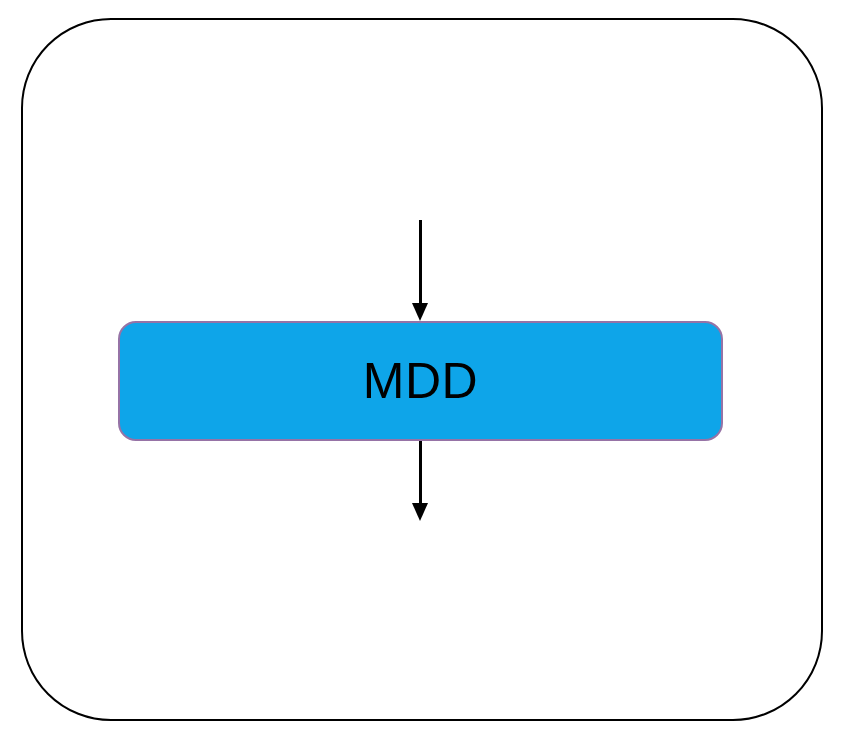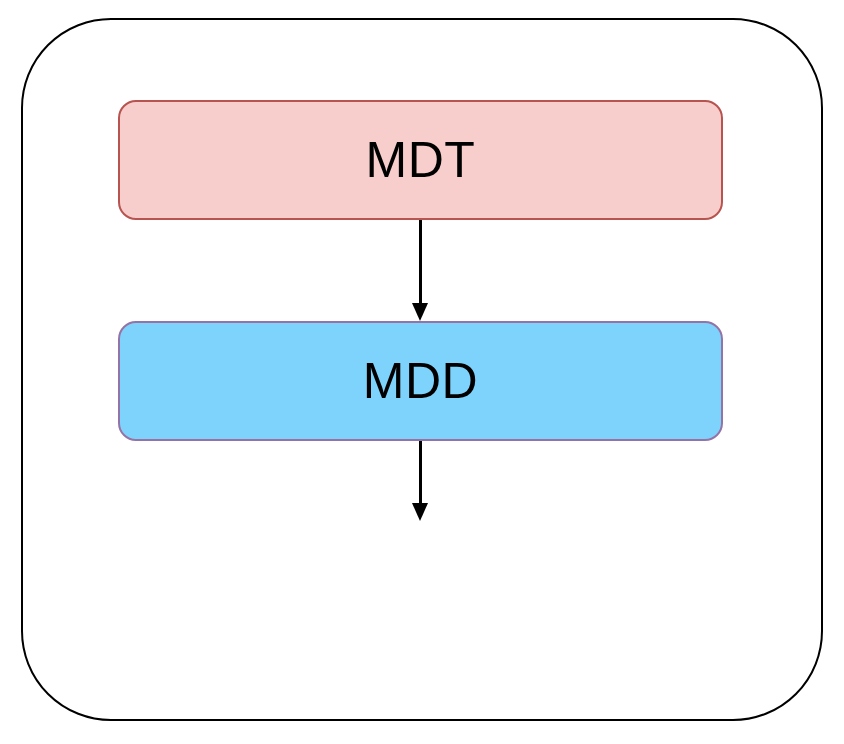--- a/index.html
+++ b/index.html
@@ -74,30 +74,27 @@
     border-top: 18px solid #000000;
   }
 </style>
 </head>
 <body>
 
 <div class="canvas">
 
   <div class="frame" style="border-color: rgb(0, 0, 0);"></div>
 
-  <div class="node node-mdt" style="background: rgb(248, 206, 204); border-color: rgb(184, 84, 80);">
-    <span class="node-label">MDT</span>
-  </div>
 
   <div class="arrow arrow-1">
     <div class="arrow-line" style="background: rgb(0, 0, 0);"></div>
     <div class="arrow-head" style="border-top-color: rgb(0, 0, 0);"></div>
   </div>
 
-  <div class="node node-mdd" style="background: #7dd3fc; border-color: rgb(150, 115, 166);">
+  <div class="node node-mdd" style="background: #0ea5e9; border-color: rgb(150, 115, 166);">
     <span class="node-label">MDD</span>
   </div>
 
   <div class="arrow arrow-2">
     <div class="arrow-line" style="background: rgb(0, 0, 0);"></div>
     <div class="arrow-head" style="border-top-color: rgb(0, 0, 0);"></div>
   </div>
 
 
 </div>

